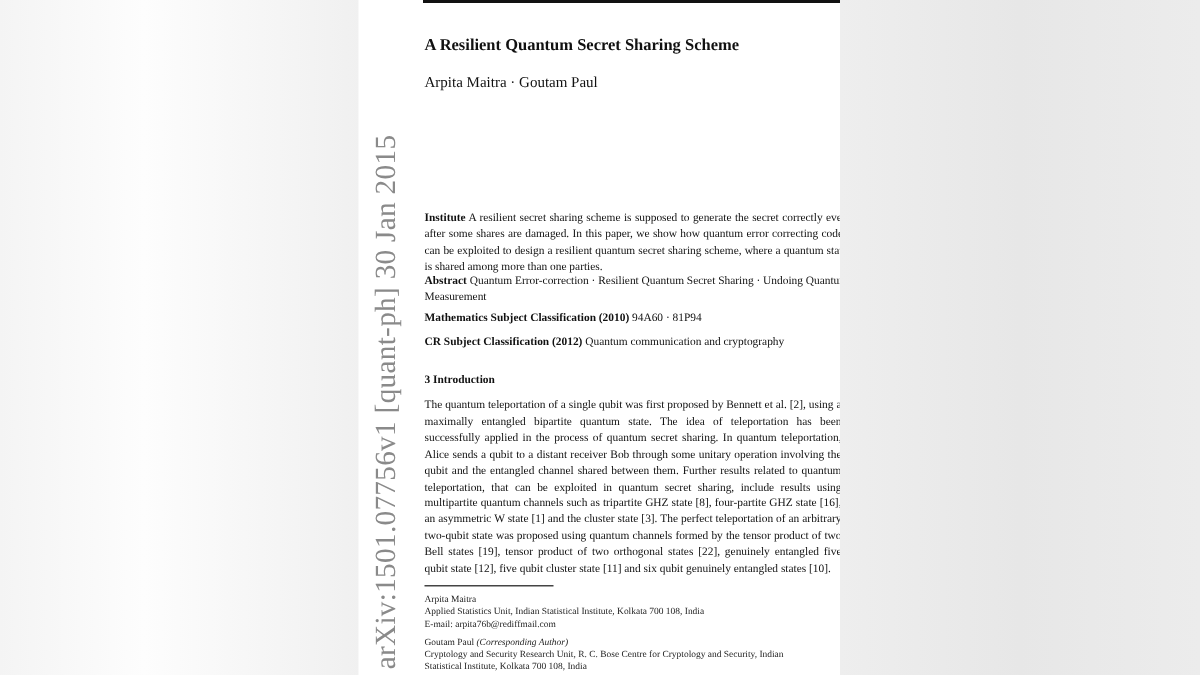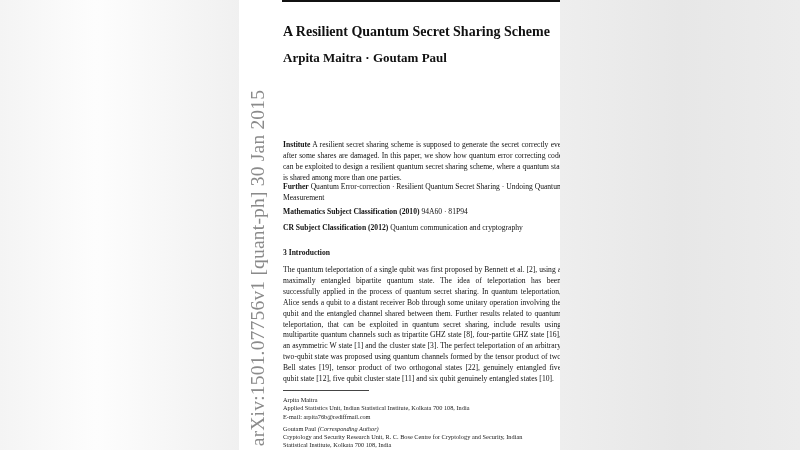--- a/index.html
+++ b/index.html
@@ -23,24 +23,24 @@
     .arxiv-stamp {
       position: absolute; left: 0; top: 0; width: 38px; height: 450px;
     }
     .arxiv-stamp span {
       position: absolute; left: 19px; top: 268px;
       transform: translate(-50%, -50%) rotate(-90deg);
       white-space: nowrap; font-size: 19.5px; color: #8a8a8a; letter-spacing: 0.2px;
     }
     .content { position: absolute; left: 44px; top: 0; width: 290px; }
     .title {
-      position: absolute; top: 24px; left: 0; font-weight: bold; font-size: 14px; white-space: nowrap;
+      position: absolute; top: 24px; left: 0; font-weight: bold; font-size: 11px; white-space: nowrap;
     }
     .authors {
-      position: absolute; top: 50px; left: 0; font-weight: bold; font-size: 13px; white-space: nowrap;
+      position: absolute; top: 50px; left: 0; font-weight: normal; font-size: 10px; white-space: nowrap;
     }
     .abstract {
       position: absolute; top: 139px; left: 0; width: 282px;
       font-size: 7.6px; line-height: 11px; text-align: justify;
     }
     .keywords {
       position: absolute; top: 181px; left: 0; width: 290px;
       font-size: 7.6px; line-height: 11px;
     }
     .msc { position: absolute; top: 207px; left: 0; font-size: 7.6px; white-space: nowrap; text-align: right; }
@@ -79,21 +79,21 @@
   <div class="content">
     <div class="title">A Resilient Quantum Secret Sharing Scheme</div>
     <div class="authors">Arpita Maitra · Goutam Paul</div>
 
     <div class="abstract">
       <span class="b">Institute</span>
       <span>A resilient secret sharing scheme is supposed to generate the secret correctly even after some shares are damaged. In this paper, we show how quantum error correcting codes can be exploited to design a resilient quantum secret sharing scheme, where a quantum state is shared among more than one parties.</span>
     </div>
 
     <div class="keywords">
-      <span class="b">Further</span>
+      <span class="b">Abstract</span>
       <span>Quantum Error-correction · Resilient Quantum Secret Sharing · Undoing Quantum Measurement</span>
     </div>
 
     <div class="msc">
       <span class="b">Mathematics Subject Classification (2010)</span>
       <span>94A60 · 81P94</span>
     </div>
 
     <div class="crsc">
       <span class="b">CR Subject Classification (2012)</span>

